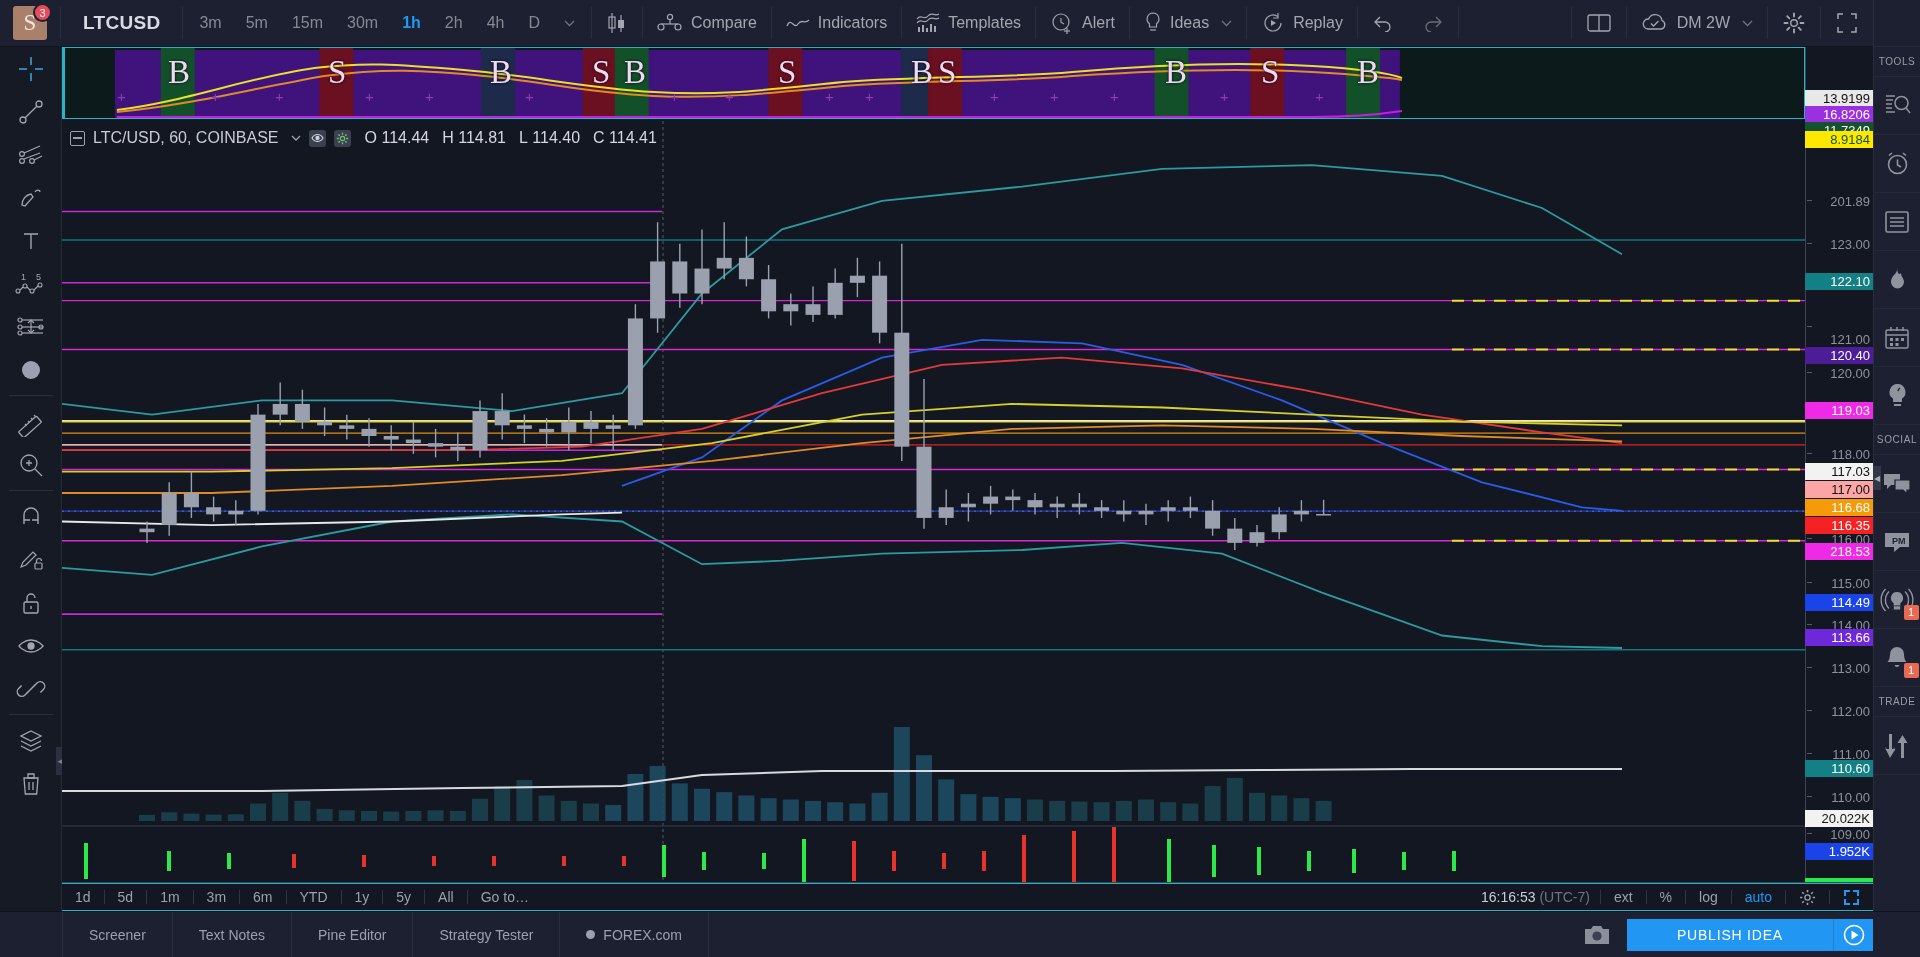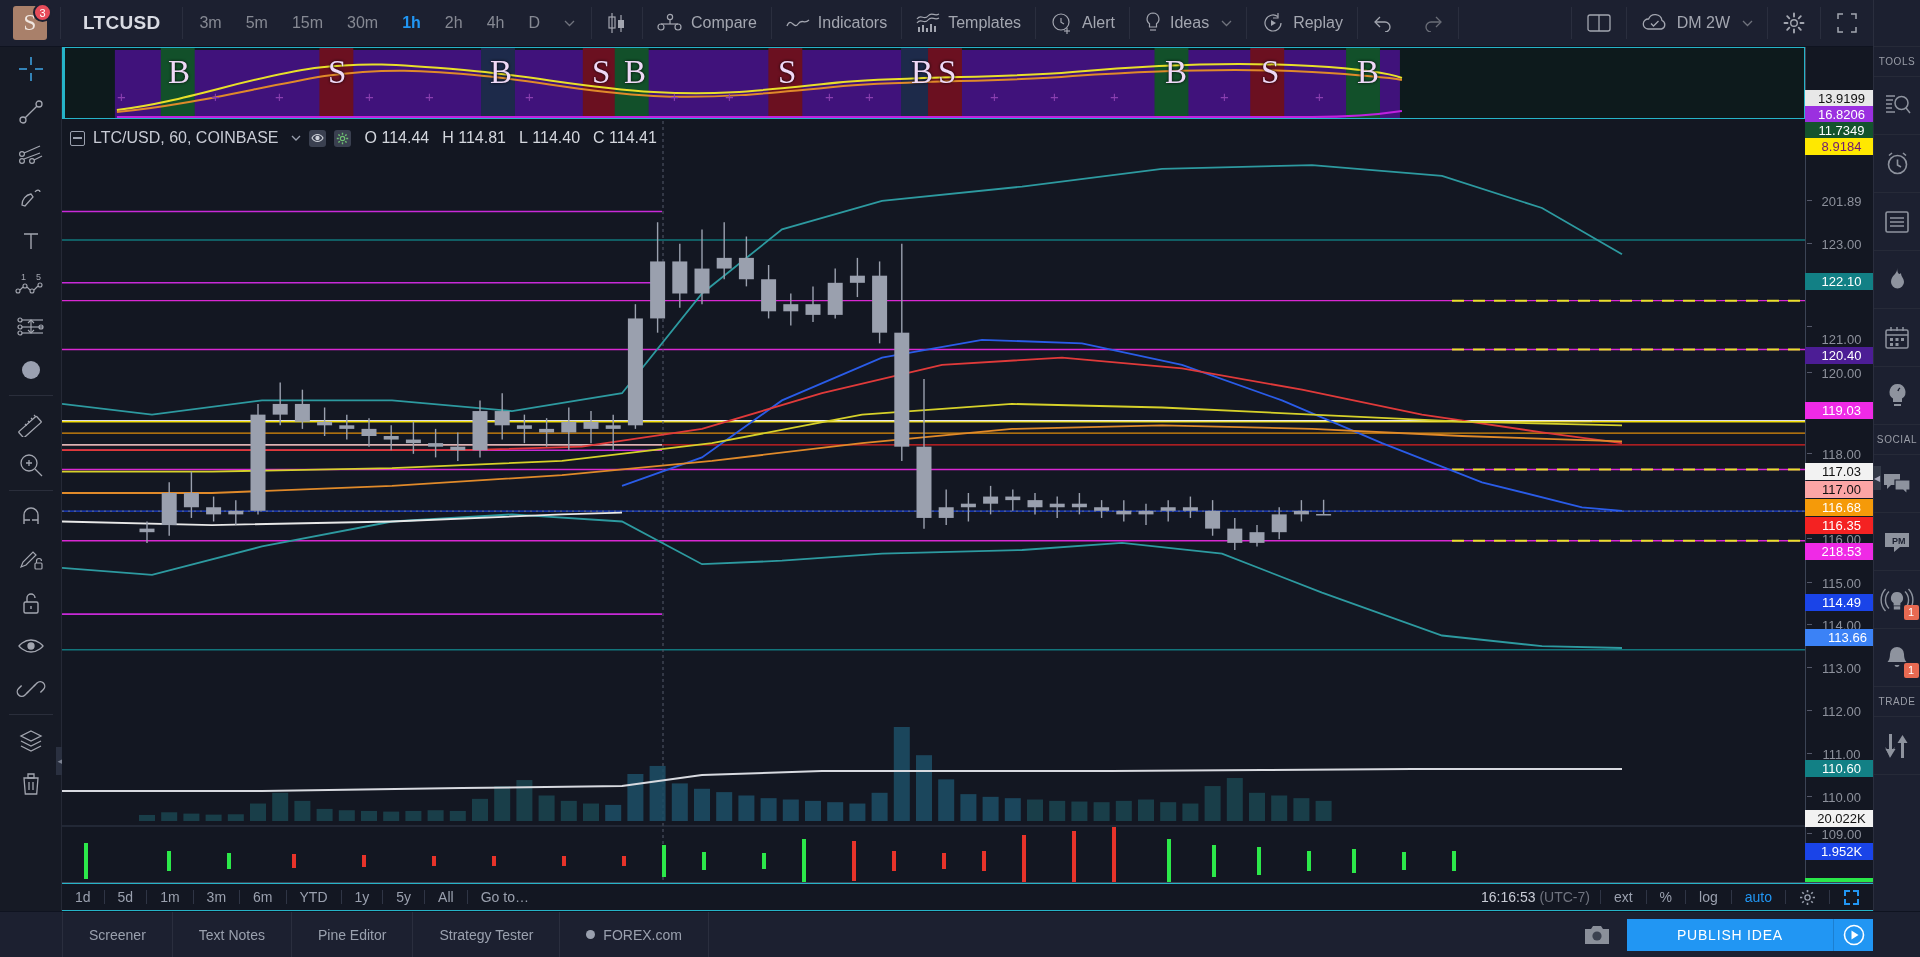--- a/index.html
+++ b/index.html
@@ -98,21 +98,21 @@
   .chartwrap {
     position: absolute; left: 62px; top: 47px; right: 47px; bottom: 47px;
     background: #131722;
   }
   .pricescale {
     position: absolute; right: 0; top: 0; width: 68px; bottom: 0;
     border-left: 1px solid #3c4455; background: #131722;
   }
   .pl {
     position: absolute; right: 0; font-size: 13px; white-space: nowrap;
-    padding: 1px 3px 1px 8px; line-height: 15px; text-align: center; width: 68px;
+    padding: 1px 3px 1px 8px; line-height: 15px; text-align: right; width: 68px;
   }
   .pl.plain { color: #8d919c; background: none; }
   .pl.tag { color: #fff; font-weight: normal; }
 
   .tick { position: absolute; right: 61px; width: 5px; height: 1px; background: #55596a; }
 
   
   .sigpanel {
     position: absolute; left: 0; top: 0; right: 68px; height: 72px;
     background: #0d1a1c; border: 1px solid #26b4c8; border-left: 3px solid #26b4c8;
@@ -939,21 +939,21 @@
     </div>
 
     <div class="pricescale">
         <div class="tick" style="top: 50px;"></div>
         <div class="pl tag" style="top: 43px; background: rgb(232, 232, 232); color: rgb(17, 17, 17);">13.9199</div>
         <div class="tick" style="top: 66px;"></div>
         <div class="pl tag" style="top: 59px; background: rgb(155, 48, 224); color: rgb(255, 255, 255);">16.8206</div>
         <div class="tick" style="top: 82px;"></div>
         <div class="pl tag" style="top: 75px; background: #14532d; color: rgb(255, 255, 255);">11.7349</div>
         <div class="tick" style="top: 98px;"></div>
-        <div class="pl tag" style="top: 91px; background: rgb(255, 232, 0); color: #701a75;">8.9184</div>
+        <div class="pl tag" style="top: 84px; background: rgb(255, 232, 0); color: #14532d;">8.9184</div>
         <div class="tick" style="top: 153px;"></div>
         <div class="pl plain" style="top: 146px;">201.89</div>
         <div class="tick" style="top: 196px;"></div>
         <div class="pl plain" style="top: 189px;">123.00</div>
         <div class="tick" style="top: 233px;"></div>
         <div class="pl tag" style="top: 226px; background: rgb(18, 128, 133); color: rgb(255, 255, 255);">122.10</div>
         <div class="tick" style="top: 279px;"></div>
         <div class="pl plain" style="top: 272px; margin-top: 12px;">121.00</div>
         <div class="tick" style="top: 307px;"></div>
         <div class="pl tag" style="top: 300px; background: #4c1d95; color: rgb(255, 255, 255);">120.40</div>
@@ -975,21 +975,21 @@
         <div class="pl plain" style="top: 484px;">116.00</div>
         <div class="tick" style="top: 503px;"></div>
         <div class="pl tag" style="top: 496px; background: rgb(239, 42, 230); color: rgb(255, 255, 255);">218.53</div>
         <div class="tick" style="top: 535px;"></div>
         <div class="pl plain" style="top: 528px;">115.00</div>
         <div class="tick" style="top: 554px;"></div>
         <div class="pl tag" style="top: 547px; background: rgb(26, 68, 232); color: rgb(255, 255, 255);">114.49</div>
         <div class="tick" style="top: 577px;"></div>
         <div class="pl plain" style="top: 570px;">114.00</div>
         <div class="tick" style="top: 589px;"></div>
-        <div class="pl tag" style="top: 582px; background: #3b82f6; color: rgb(255, 255, 255); padding-left: 20px;">113.66</div>
+        <div class="pl tag" style="top: 582px; background: #6d28d9; color: rgb(255, 255, 255); padding-left: 20px;">113.66</div>
         <div class="tick" style="top: 620px;"></div>
         <div class="pl plain" style="top: 613px;">113.00</div>
         <div class="tick" style="top: 663px;"></div>
         <div class="pl plain" style="top: 656px;">112.00</div>
         <div class="tick" style="top: 706px;"></div>
         <div class="pl plain" style="top: 699px;">111.00</div>
         <div class="tick" style="top: 720px;"></div>
         <div class="pl tag" style="top: 713px; background: rgb(18, 128, 133); color: rgb(255, 255, 255);">110.60</div>
         <div class="tick" style="top: 749px;"></div>
         <div class="pl plain" style="top: 742px;">110.00</div>

